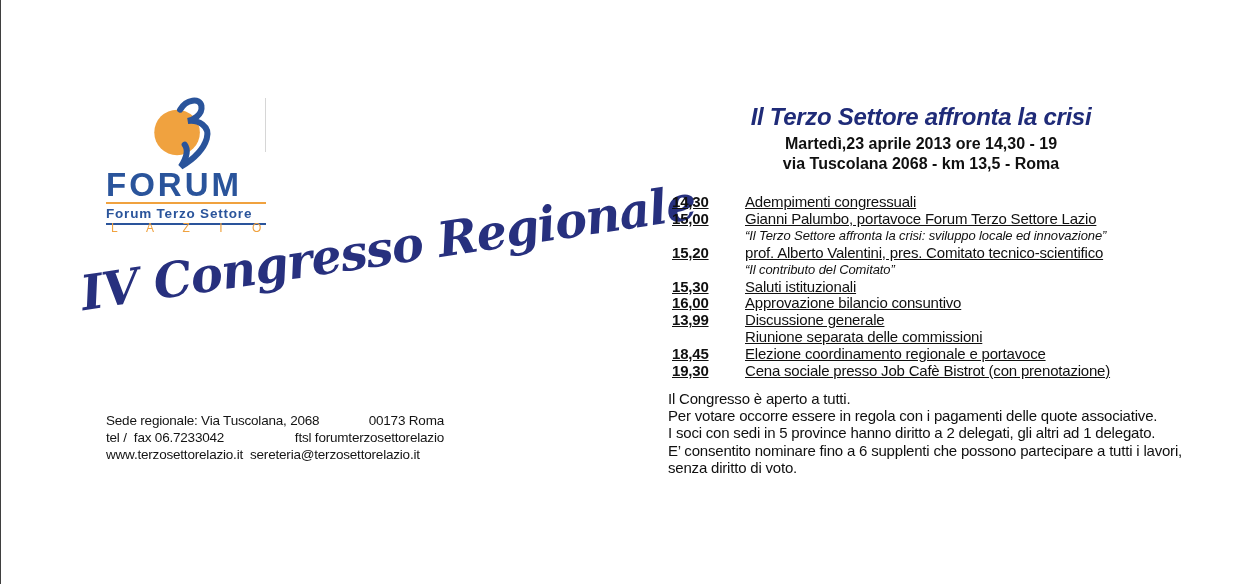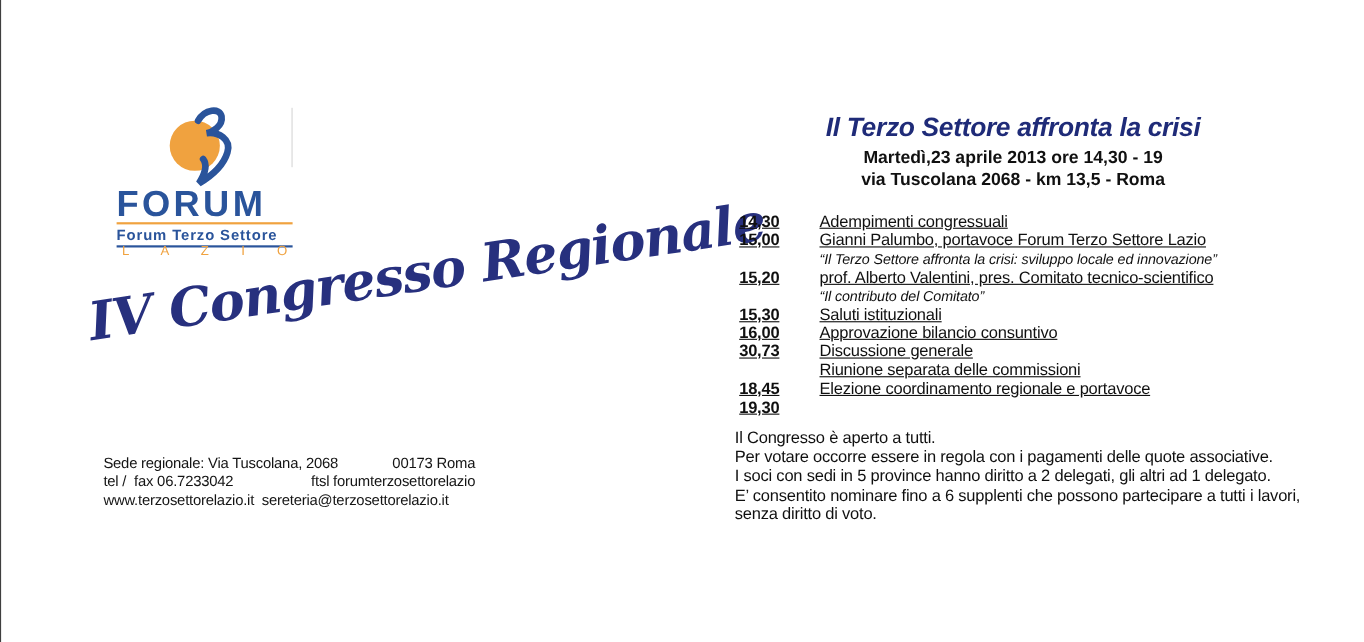--- a/index.html
+++ b/index.html
@@ -49,21 +49,21 @@
   .schedule { position:absolute; left:663px; top:194px; width:545px; font-size:15px; line-height:16.9px; color:#101010; }
   .sched-row { display:flex;text-decoration:underline; }
   .sched-time { flex:none; width:82px; padding-left:9px; font-weight:bold; letter-spacing:-0.2px; }
   .sched-desc { flex:1; letter-spacing:-0.2px; white-space:nowrap; }
   .sched-quote { padding-left:82px; font-weight:normal; font-style:italic; font-size:13px; letter-spacing:-0.1px; white-space:nowrap; }
 
   .notes { position:absolute; left:668px; top:390px; width:540px; font-size:15px; line-height:17.2px; color:#101010; letter-spacing:-0.2px; }
   .notes div { white-space:nowrap; }
 
   
-  .contact { position:absolute; left:94px; top:412px; width:338px; font-size:13.5px; line-height:17px; color:#141414; letter-spacing:-0.2px; }
+  .contact { position:absolute; left:106px; top:412px; width:338px; font-size:13.5px; line-height:17px; color:#141414; letter-spacing:-0.2px; }
   .contact-row { display:flex; justify-content:space-between; white-space:pre; }
   .contact-row3 { display:flex; gap:7px; white-space:pre; }
 </style>
 </head>
 <body>
 
 <div class="canvas">
 
   <div class="edge-line"></div>
   <div class="logo-image-edge"></div>
@@ -104,33 +104,34 @@
     <div class="sched-quote">“Il contributo del Comitato”</div>
     <div class="sched-row">
       <span class="sched-time">15,30</span>
       <span class="sched-desc">Saluti istituzionali</span>
     </div>
     <div class="sched-row">
       <span class="sched-time">16,00</span>
       <span class="sched-desc">Approvazione bilancio consuntivo</span>
     </div>
     <div class="sched-row">
-      <span class="sched-time">30,73</span>
+      <span class="sched-time">13,99</span>
       <span class="sched-desc">Discussione generale</span>
     </div>
     <div class="sched-row">
       <span class="sched-time"></span>
       <span class="sched-desc">Riunione separata delle commissioni</span>
     </div>
     <div class="sched-row">
       <span class="sched-time">18,45</span>
       <span class="sched-desc">Elezione coordinamento regionale e portavoce</span>
     </div>
     <div class="sched-row">
       <span class="sched-time">19,30</span>
+      <span class="sched-desc">Cena sociale presso Job Cafè Bistrot (con prenotazione)</span>
     </div>
   </div>
 
   <div class="notes">
     <div>Il Congresso è aperto a tutti.</div>
     <div>Per votare occorre essere in regola con i pagamenti delle quote associative.</div>
     <div>I soci con sedi in 5 province hanno diritto a 2 delegati, gli altri ad 1 delegato.</div>
     <div>E’ consentito nominare fino a 6 supplenti che possono partecipare a tutti i lavori,</div>
     <div>senza diritto di voto.</div>
   </div>

